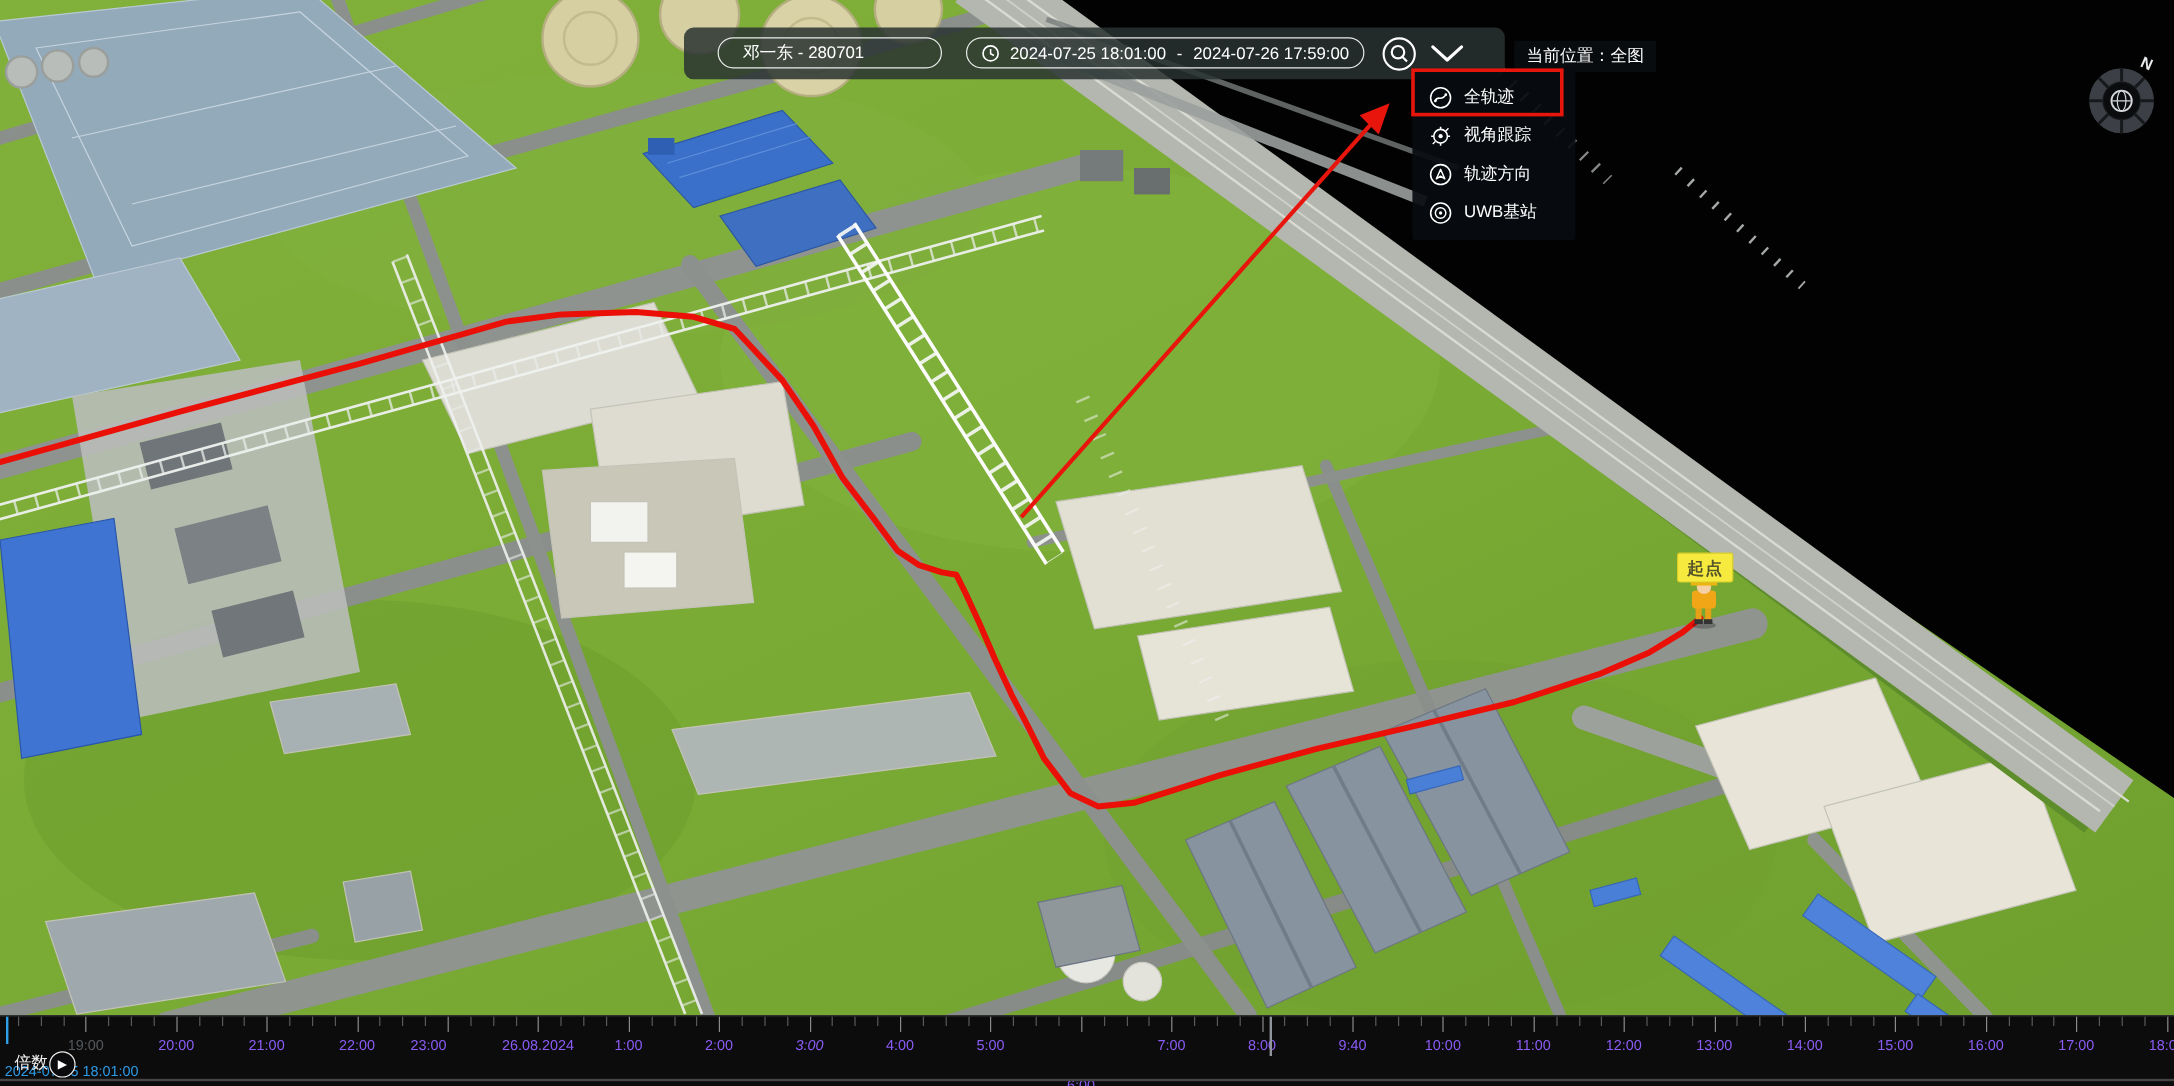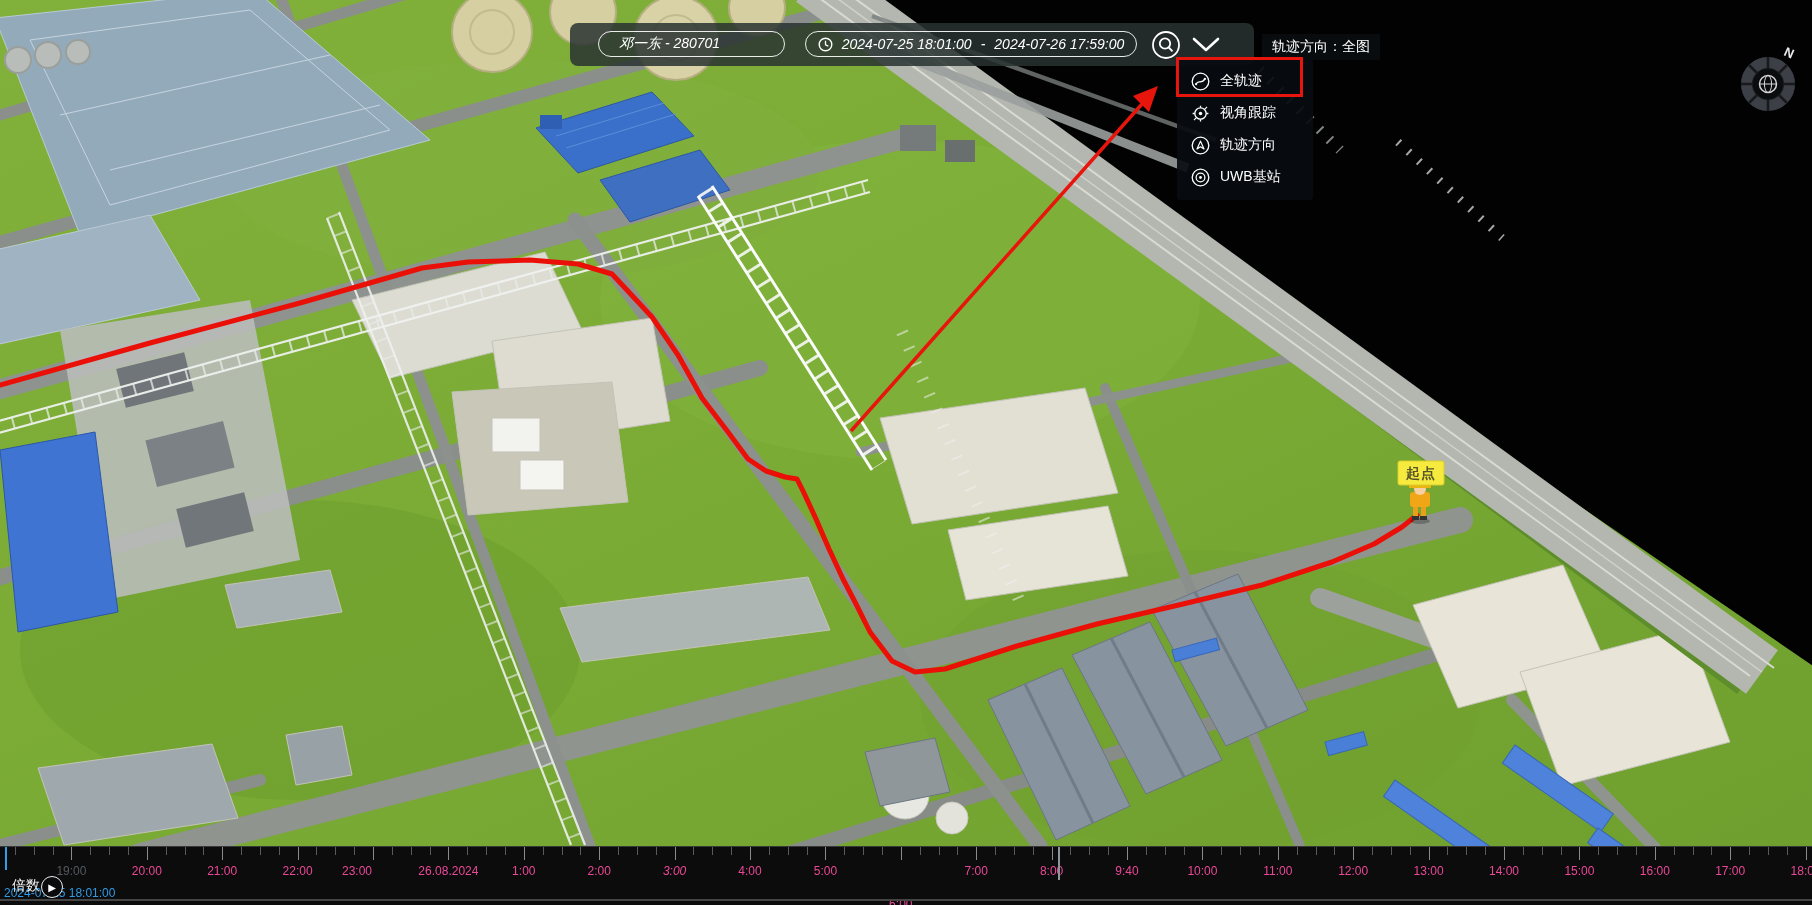--- a/index.html
+++ b/index.html
@@ -6,21 +6,21 @@
   html,body { width:1812px; height:905px; overflow:hidden; background:#000; font-family:"Liberation Sans","DejaVu Sans",sans-serif; }
   #stage { position:relative; width:1812px; height:905px; background:#000; }
 
   
   #map-wrap { position:absolute; left:0; top:0; width:1812px; height:846px; background:#76a433; }
 
   
   .toolbar { position:absolute; left:570px; top:23px; width:684px; height:43px;
     background:rgba(40,51,48,0.85); border-radius:8px; display:flex; align-items:center; }
   .pill { position:absolute; height:26px; top:8px; border:1.5px solid rgba(255,255,255,0.9);
-    border-radius:14px; display:flex; align-items:center; color:#fff; font-size:14px;font-style:italic; }
+    border-radius:14px; display:flex; align-items:center; color:#fff; font-size:14px; }
   .pill1 { left:28px; width:187px; padding-left:20px; }
   .pill2 { left:235px; width:332px; justify-content:center; gap:9px; }
   .icon-btn { position:absolute; top:6px; width:32px; height:32px; display:flex; align-items:center; justify-content:center; cursor:pointer; }
   .loc-label { position:absolute; left:1262px; top:34px; height:26px; padding:0 10px;
     background:rgba(15,20,24,0.62); color:#fff; font-size:14px; display:flex; align-items:center; }
 
   
   .dropdown { position:absolute; left:1177px; top:58px; width:136px; padding:7px 0;
     background:rgba(8,11,15,0.92); border-radius:3px; }
   .dd-item { height:32px; display:flex; align-items:center; gap:9px; padding-left:13px;
@@ -28,21 +28,21 @@
   .dd-item svg { flex:0 0 auto; }
   .red-box { position:absolute; left:1176px; top:57px; width:127px; height:40px;
     border:3px solid #e8150d; pointer-events:none; }
 
   
   #timeline { position:absolute; left:0; top:846px; width:1812px; height:59px;
     background:#0c0c0c; border-top:1px solid #383838; overflow:hidden; }
   .tick { position:absolute; top:0; width:1px; background:#5a5a5a; }
   .tick.major { width:1px; height:13px; background:#8a8a8a; }
   .tick.minor { height:8px; }
-  .tick-label { position:absolute; top:17px; transform:translateX(-50%); color:#ec4899; font-size:12px; white-space:nowrap; }
+  .tick-label { position:absolute; top:17px; transform:translateX(-50%); color:#8b5cf6; font-size:12px; white-space:nowrap; }
   .tick-label.dim { color:#555a5f; }
   .marker-line { position:absolute; top:0; width:2px; height:33px; background:#8f959b; }
   .playhead { position:absolute; left:5px; top:0; width:2px; height:23px; background:#2f9fe8; }
   .cur-time { position:absolute; left:4px; top:39px; color:#2e9be6; font-size:12px; }
   .speed-label { position:absolute; left:12px; top:30px; color:#f2f2f2; font-size:14px; }
   .play-btn { position:absolute; left:41px; top:29px; width:22px; height:22px; border-radius:50%;
     border:1.6px solid #ededed; background:#0b0b0d; color:#fff; display:flex; align-items:center; justify-content:center;
     font-size:10px; cursor:pointer; }
   .bottom-rule { position:absolute; left:0; top:52px; width:1812px; height:2px; background:#454545; }
 </style>
@@ -241,21 +241,21 @@
       </svg>
     </div>
     <div class="icon-btn" style="left:620px;">
       <svg width="30" height="18" viewBox="0 0 30 18">
         <path d="M 3 3 L 15 14 L 27 3" fill="none" stroke="#fff" stroke-width="2.6" stroke-linecap="round" stroke-linejoin="round"></path>
       </svg>
     </div>
   </div>
 
   <div class="loc-label">
-    <span>轨迹方向：全图</span>
+    <span>当前位置：全图</span>
   </div>
 
   <div class="dropdown">
     <div class="dd-item">
       <svg width="21" height="21" viewBox="0 0 24 24">
         <circle cx="12" cy="12" r="9.5" fill="none" stroke="#fff" stroke-width="1.5"></circle>
         <path d="M 7 15 C 9 9 13 16 17 9" fill="none" stroke="#fff" stroke-width="1.5"></path>
         <circle cx="7" cy="15" r="1.3" fill="#fff"></circle>
           <circle cx="17" cy="9" r="1.3" fill="#fff"></circle>
       </svg>

